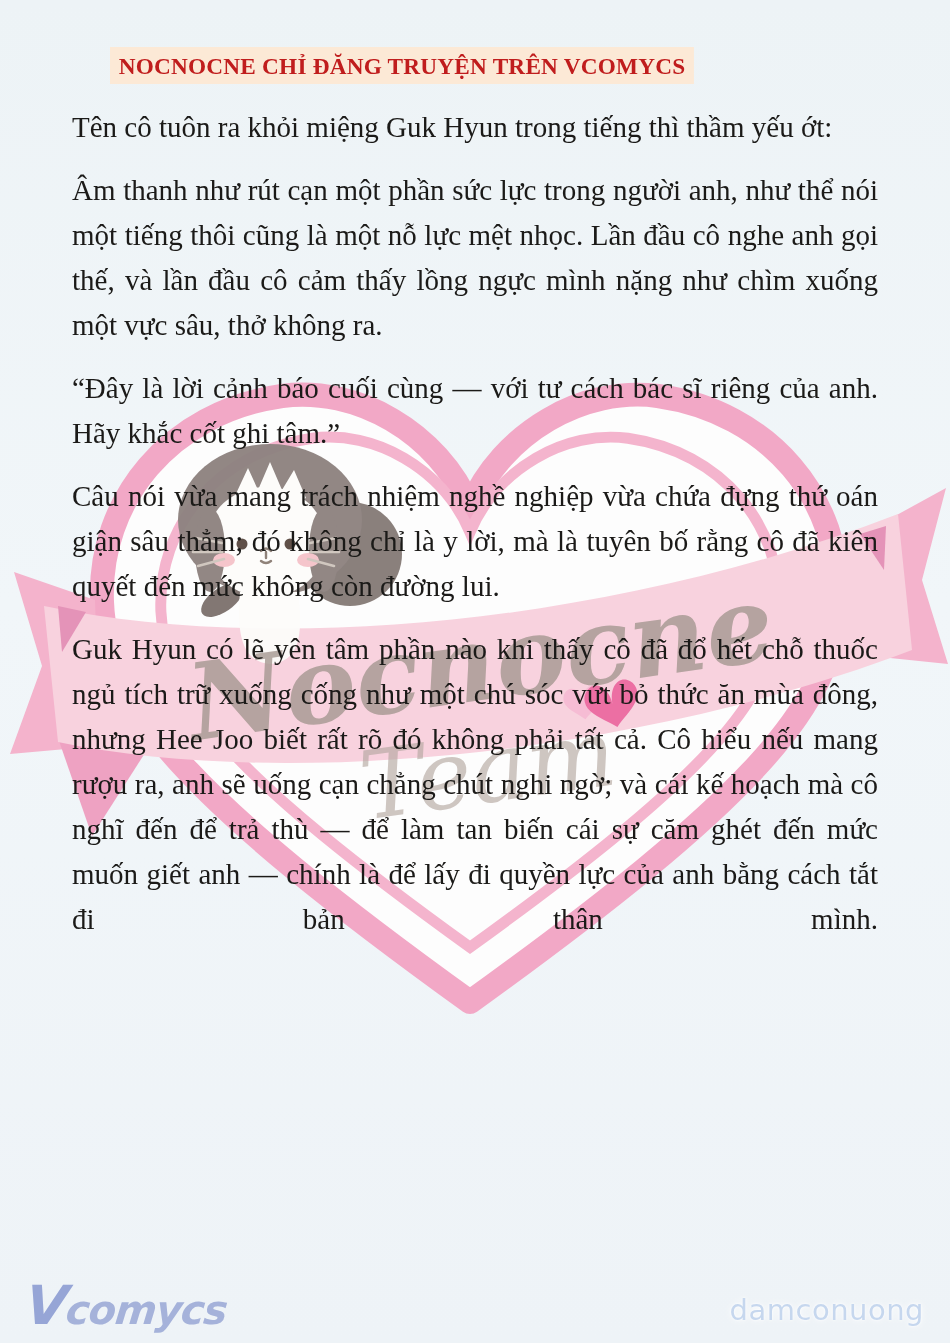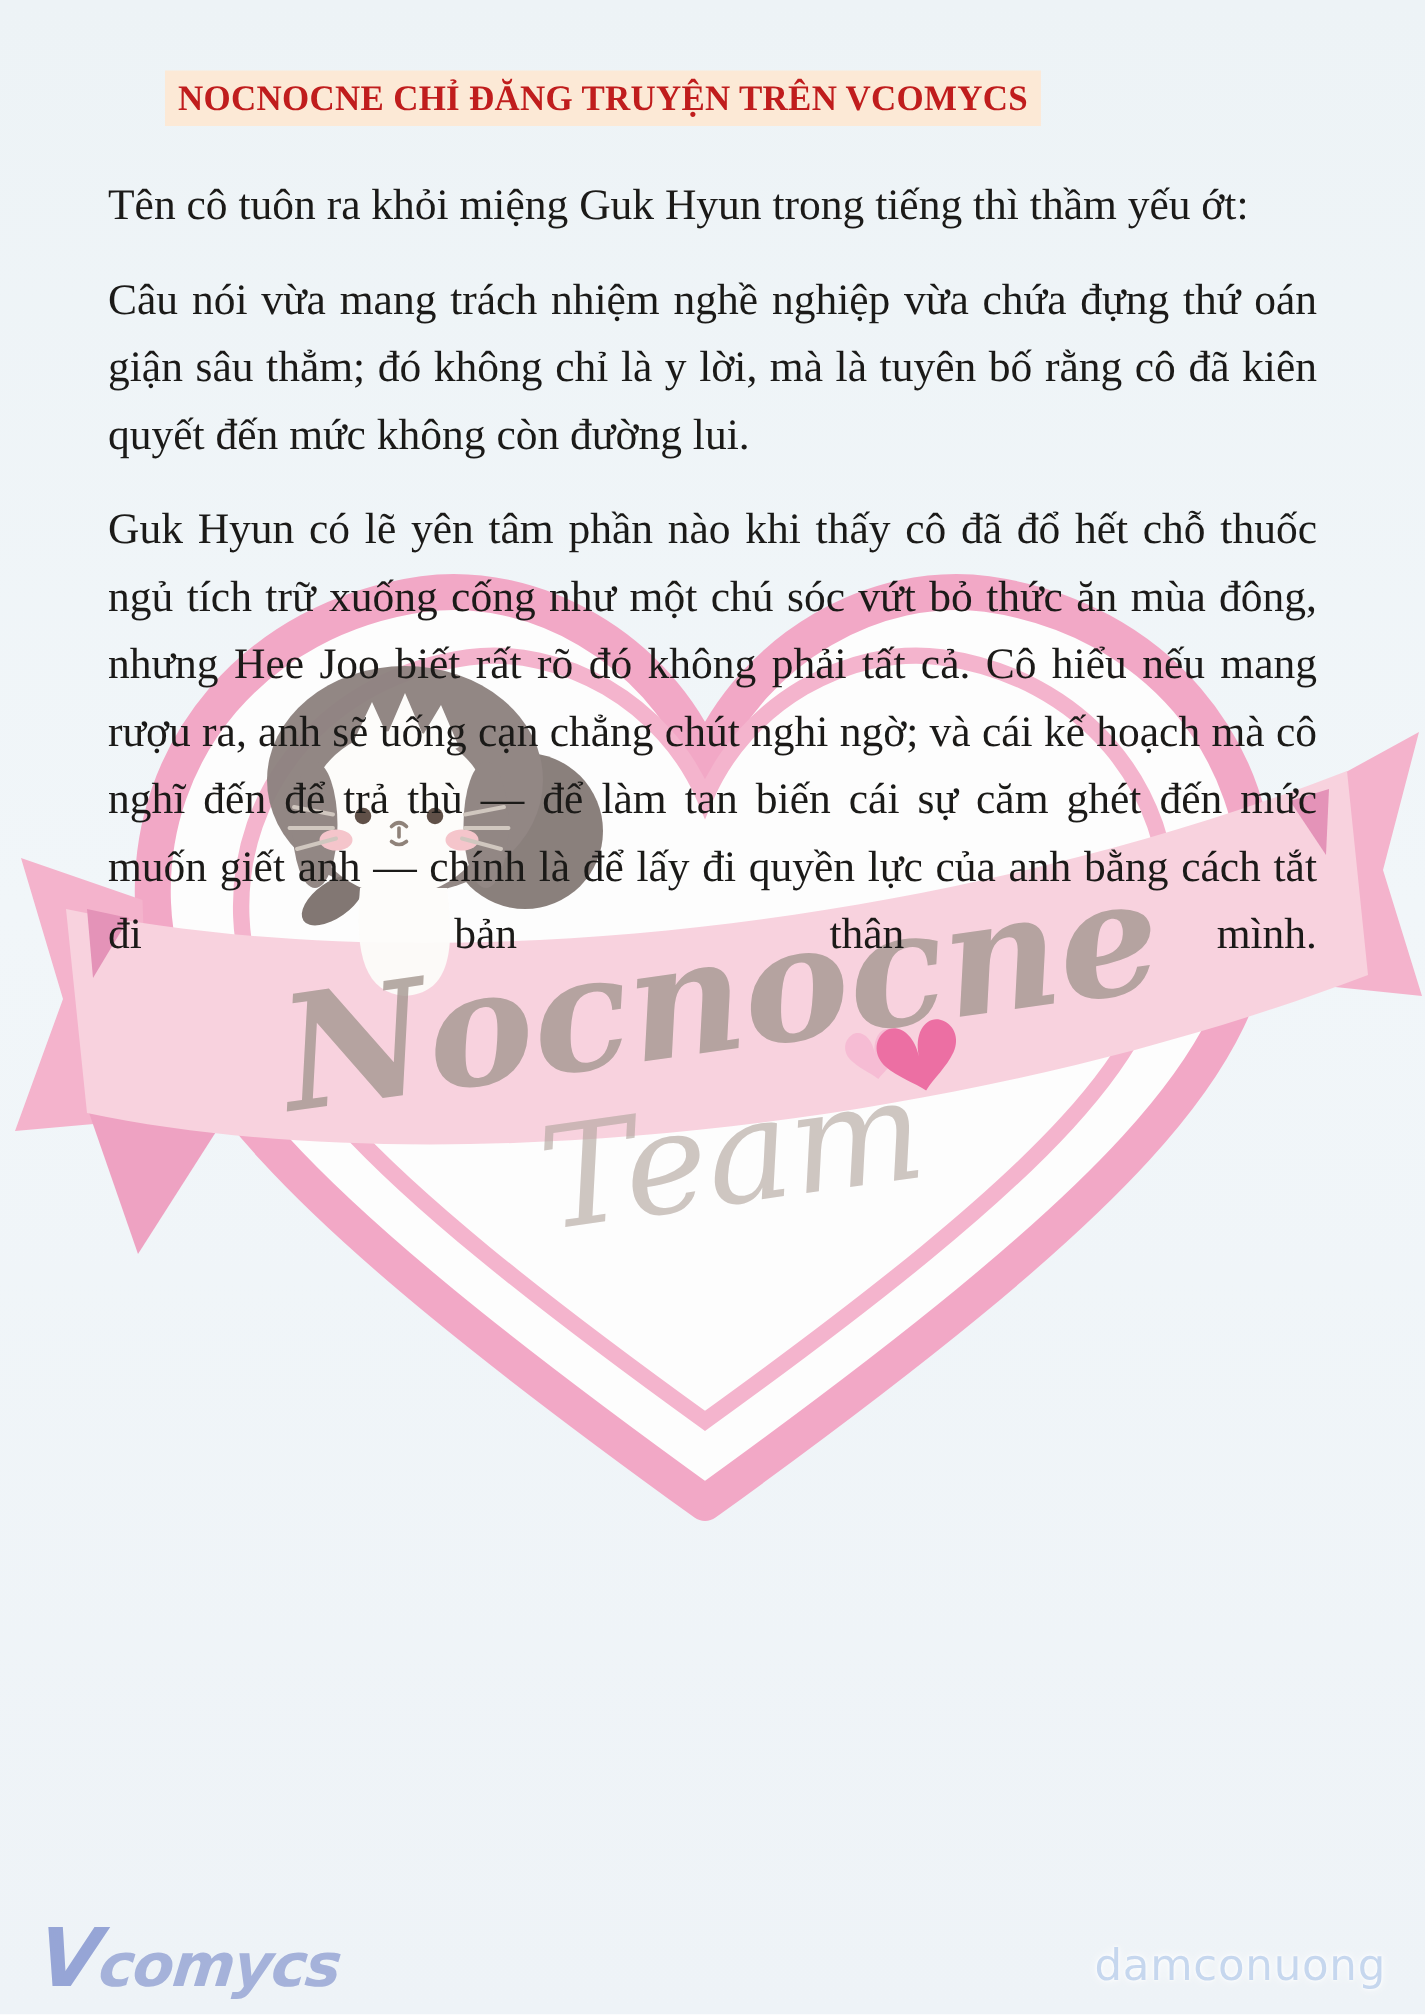--- a/index.html
+++ b/index.html
@@ -17,21 +17,21 @@
   }
   .header-band{
     position:absolute;left:110px;top:47px;
     background:#fce9d6;color:#c01d1d;
     font-family:"Liberation Serif","DejaVu Serif",serif;
     font-weight:bold;font-size:24px;line-height:1.25;
     padding:4px 9px 3px 9px;letter-spacing:.2px;white-space:nowrap;
     transform:scaleX(.97);transform-origin:left center;
   }
   .text-block{
-    position:absolute;left:72px;top:115px;width:806px;
+    position:absolute;left:72px;top:105px;width:806px;
     color:#1b1a18;
   }
   .text-block p{
     margin:0 0 18px 0;
     font-size:29px;line-height:45px;
     text-align:justify;text-justify:inter-word;
   }
   .text-block p:last-child{text-align-last:justify;}
   .vcomycs{
     position:absolute;left:26px;bottom:6px;
@@ -95,19 +95,21 @@
     <path transform="translate(610,692) scale(2.1) rotate(-12)" d="M0,6 C0,-2 -5,-6 -9,-4 C-13,-2 -14,3 -11,7 C-8,11 -3,14 0,17 C3,14 8,11 11,7 C14,3 13,-2 9,-4 C5,-6 0,-2 0,6 Z" fill="#ec6fa3"></path>
 
     <text x="480" y="700" text-anchor="middle" font-family="'DejaVu Serif','Liberation Serif',serif" font-size="106" font-weight="bold" font-style="italic" opacity="0.78" transform="rotate(-8 480 660)" fill="#a3968f">Nocnocne</text>
     <text x="488" y="802" text-anchor="middle" font-family="'DejaVu Serif','Liberation Serif',serif" font-size="94" font-style="italic" fill="#b2a59e" opacity="0.62" transform="rotate(-8 488 770)">Team</text>
   </svg>
 
   <div class="header-band">NOCNOCNE CHỈ ĐĂNG TRUYỆN TRÊN VCOMYCS</div>
 
   <div class="text-block">
     <p>Tên cô tuôn ra khỏi miệng Guk Hyun trong tiếng thì thầm yếu ớt:</p>
+    <p>Âm thanh như rút cạn một phần sức lực trong người anh, như thể nói một tiếng thôi cũng là một nỗ lực mệt nhọc. Lần đầu cô nghe anh gọi thế, và lần đầu cô cảm thấy lồng ngực mình nặng như chìm xuống một vực sâu, thở không ra.</p>
+    <p>“Đây là lời cảnh báo cuối cùng — với tư cách bác sĩ riêng của anh. Hãy khắc cốt ghi tâm.”</p>
     <p>Câu nói vừa mang trách nhiệm nghề nghiệp vừa chứa đựng thứ oán giận sâu thẳm; đó không chỉ là y lời, mà là tuyên bố rằng cô đã kiên quyết đến mức không còn đường lui.</p>
     <p>Guk Hyun có lẽ yên tâm phần nào khi thấy cô đã đổ hết chỗ thuốc ngủ tích trữ xuống cống như một chú sóc vứt bỏ thức ăn mùa đông, nhưng Hee Joo biết rất rõ đó không phải tất cả. Cô hiểu nếu mang rượu ra, anh sẽ uống cạn chẳng chút nghi ngờ; và cái kế hoạch mà cô nghĩ đến để trả thù — để làm tan biến cái sự căm ghét đến mức muốn giết anh — chính là để lấy đi quyền lực của anh bằng cách tắt đi bản thân mình.</p>
   </div>
 
   <div class="vcomycs">Vcomycs</div>
   <div class="credit">damconuong</div>
 </div>
 
 </body></html>

